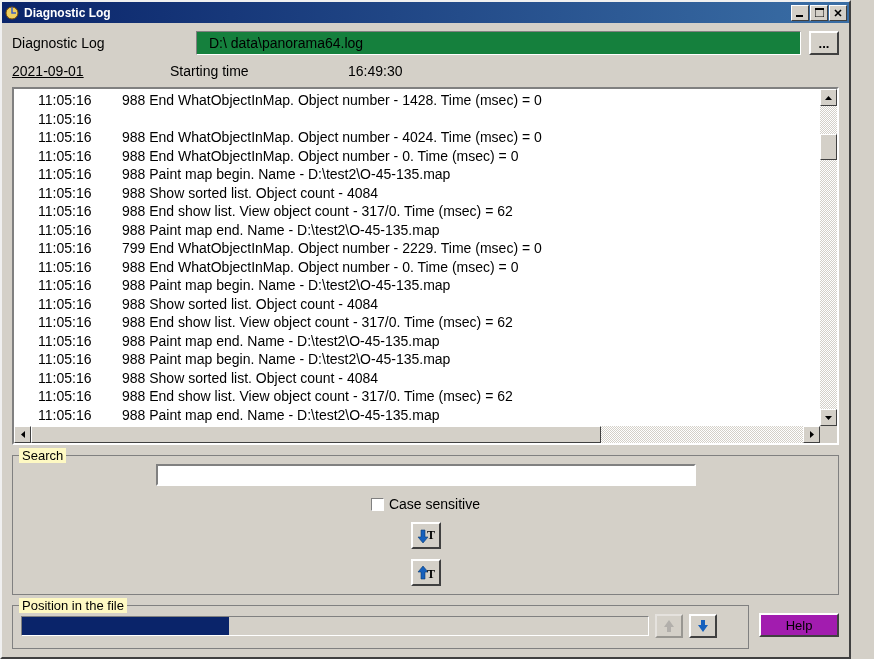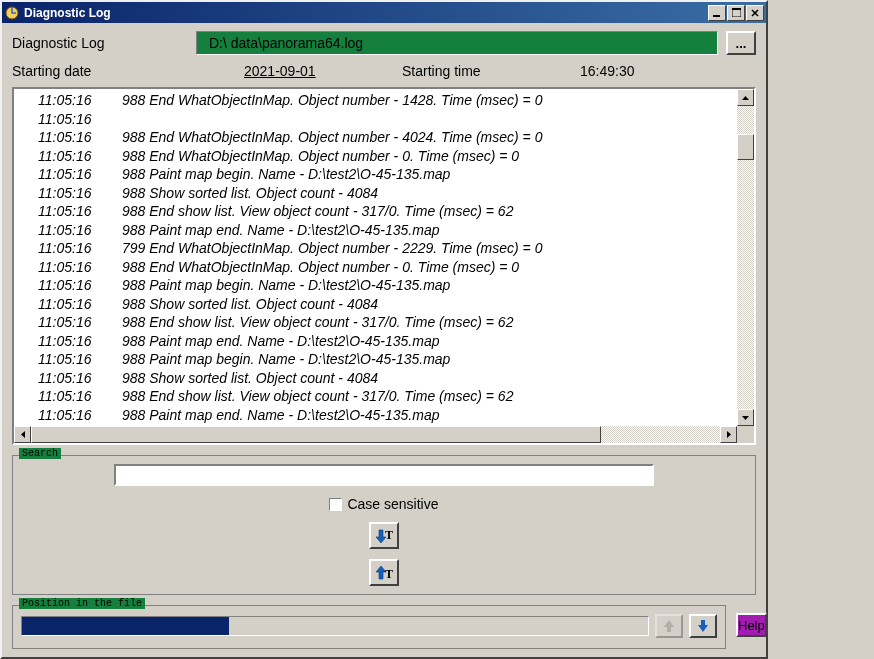--- a/index.html
+++ b/index.html
@@ -5,21 +5,21 @@
 * { box-sizing: border-box; margin: 0; padding: 0; }
 body {
   font-family: Tahoma, Arial, sans-serif;
   font-size: 12px;
   background: #d4d0c8;
   width: 874px;
   height: 659px;
   overflow: hidden;
 }
 .window {
-  width: 768px;
+  width: 851px;
   height: 659px;
   border: 2px solid;
   border-color: #f0f0f0 #404040 #404040 #f0f0f0;
   background: #d4d0c8;
   display: flex;
   flex-direction: column;
 }
 .titlebar {
   height: 22px;
   background: linear-gradient(to right, #0a246a, #3a6ea5);
@@ -93,21 +93,20 @@
 .info-row .c2 { width: 158px; text-decoration: underline; }
 .info-row .c3 { width: 178px; }
 .logbox-wrap {
   flex: 1;
   border: 2px solid;
   border-color: #808080 #fff #fff #808080;
   background: #fff;
   position: relative;
   display: flex;
   flex-direction: column;
-  font-style: italic;
 }
 .logbox-inner {
   flex: 1;
   display: flex;
   overflow: hidden;
 }
 .log-content {
   flex: 1;
   padding: 2px 0 2px 24px;
   font-size: 14px;
@@ -163,24 +162,23 @@
   border: 1px solid #808080;
   margin-top: 4px;
   padding: 8px;
   position: relative;
 }
 .fieldset-bottom { padding: 8px 8px 10px 8px; }
 .fieldset-legend {
   position: absolute;
   top: -8px;
   left: 6px;
-  background: #15803d;
+  background: #fef9c3;
   padding: 0 3px;
-  font-size: 10px;
-  font-family: Liberation Mono, monospace;
+  font-size: 13px;
 }
 .search-row { display: flex; align-items: center; gap: 10px; flex-direction: column; }
 .search-input {
   width: 540px;
   height: 22px;
   border: 2px solid;
   border-color: #808080 #fff #fff #808080;
   background: #fff;
   padding: 2px 4px;
 }
@@ -275,21 +273,20 @@
   </div>
 
   <div class="content">
     <div class="row">
       <div class="label-col">Diagnostic Log</div>
       <div class="path-input">D:\ data\panorama64.log</div>
       <button class="browse-btn">...</button>
     </div>
 
     <div class="info-row">
-      <div class="c1">Starting date</div>
       <div class="c2">2021-09-01</div>
       <div class="c3">Starting time</div>
       <div>16:49:30</div>
     </div>
 
     <div class="logbox-wrap">
       <div class="logbox-inner">
         <div class="log-content" id="log-content">
             <div class="log-line">
               <span class="log-time">11:05:16</span>

